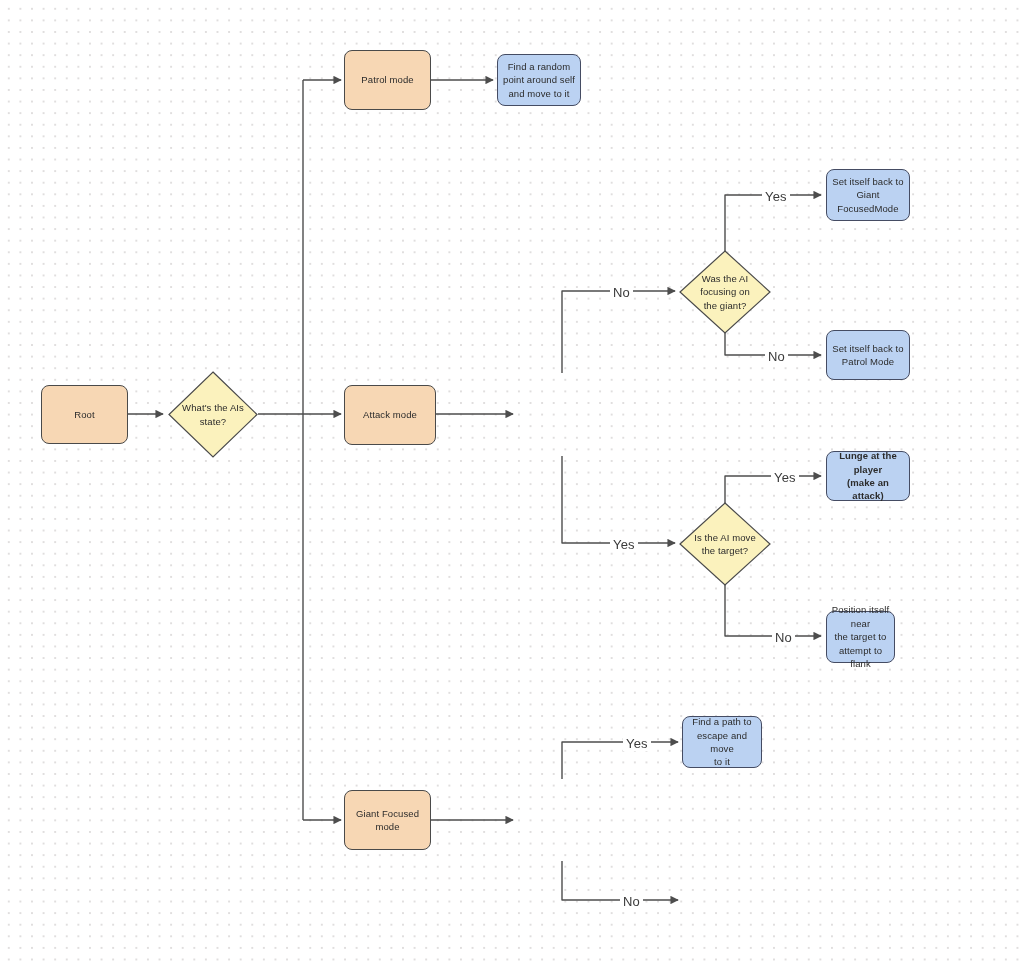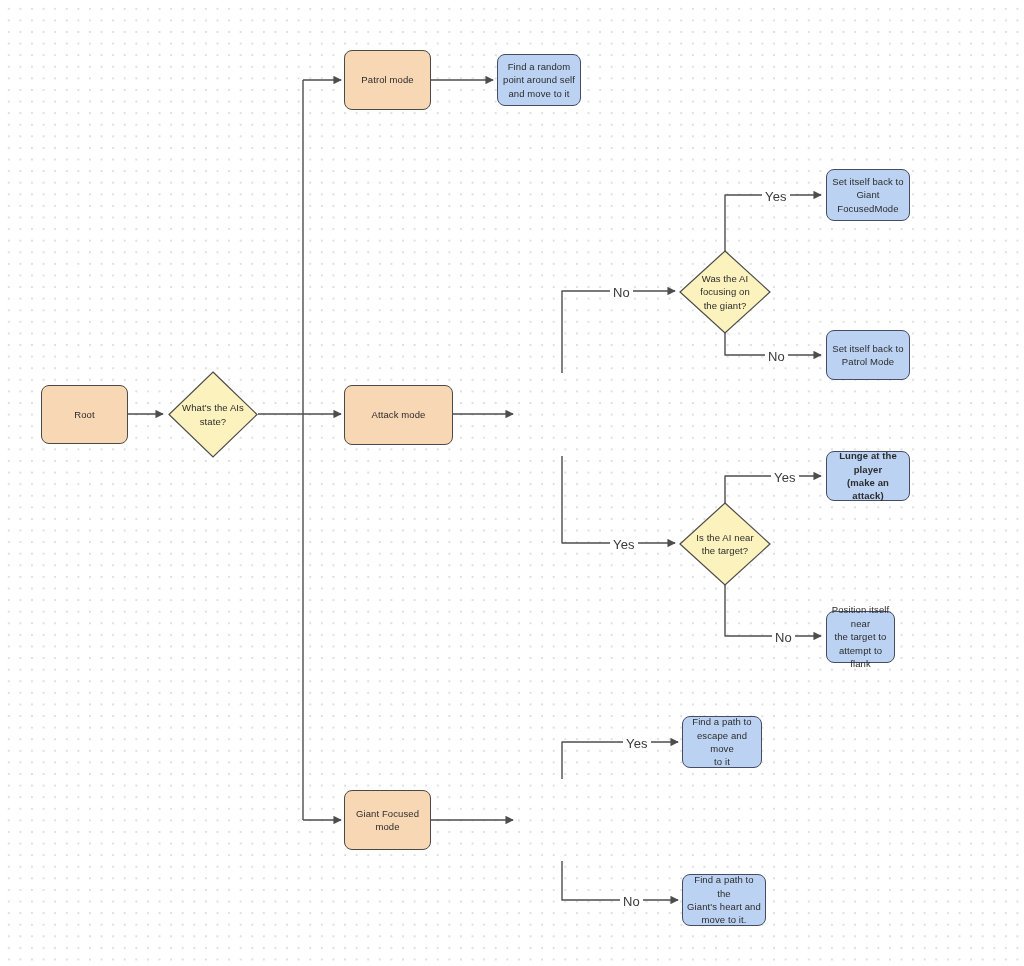--- a/index.html
+++ b/index.html
@@ -145,21 +145,21 @@
       <polygon points="45,1 89,43.5 45,86 1,43.5" fill="#fbf2bd" stroke="#4a4a4a" stroke-width="1.2"></polygon>
     </svg>
     <span class="label">What's the AIs
 state?</span>
   </div>
 
   <div class="node rect process" style="left:344px; top:50px; width:87px; height:60px;">
     <span class="label">Patrol mode</span>
   </div>
 
-  <div class="node rect process" style="left:344px; top:385px; width:109px; height:60px;text-align:right;">
+  <div class="node rect process" style="left:344px; top:385px; width:92px; height:60px;text-align:right;">
     <span class="label">Attack mode</span>
   </div>
 
   <div class="node rect process" style="left:344px; top:790px; width:87px; height:60px;">
     <span class="label">Giant Focused
 mode</span>
   </div>
 
   <div class="node rect action" style="left:497px; top:54px; width:84px; height:52px;">
     <span class="label">Find a random
@@ -185,21 +185,21 @@
 
   <div class="node rect action" style="left:826px; top:330px; width:84px; height:50px;">
     <span class="label">Set itself back to
 Patrol Mode</span>
   </div>
 
   <div class="node diamond" style="left:679px; top:502px; width:92px; height:84px;">
     <svg class="dia-shape" viewBox="0 0 92 84" preserveAspectRatio="none">
       <polygon points="46,1 91,42 46,83 1,42" fill="#fbf2bd" stroke="#4a4a4a" stroke-width="1.2"></polygon>
     </svg>
-    <span class="label">Is the AI near
+    <span class="label">Is the AI move
 the target?</span>
   </div>
 
   <div class="node rect action" style="left:826px; top:451px; width:84px; height:50px;font-weight:bold;">
     <span class="label">Lunge at the player
 (make an attack)</span>
   </div>
 
   <div class="node rect action" style="left:826px; top:611px; width:69px; height:52px;">
     <span class="label">Position itself near
@@ -207,25 +207,20 @@
 attempt to flank</span>
   </div>
 
 
   <div class="node rect action" style="left:682px; top:716px; width:80px; height:52px;">
     <span class="label">Find a path to
 escape and move
 to it</span>
   </div>
 
-  <div class="node rect action" style="left:682px; top:874px; width:84px; height:52px;">
-    <span class="label">Find a path to the
-Giant's heart and
-move to it.</span>
-  </div>
 
   <span class="edge-label" style="left:610px; top:285px;">No</span>
 
   <span class="edge-label" style="left:610px; top:537px;">Yes</span>
 
   <span class="edge-label" style="left:762px; top:189px;">Yes</span>
 
   <span class="edge-label" style="left:765px; top:349px;">No</span>
 
   <span class="edge-label" style="left:771px; top:470px;">Yes</span>

